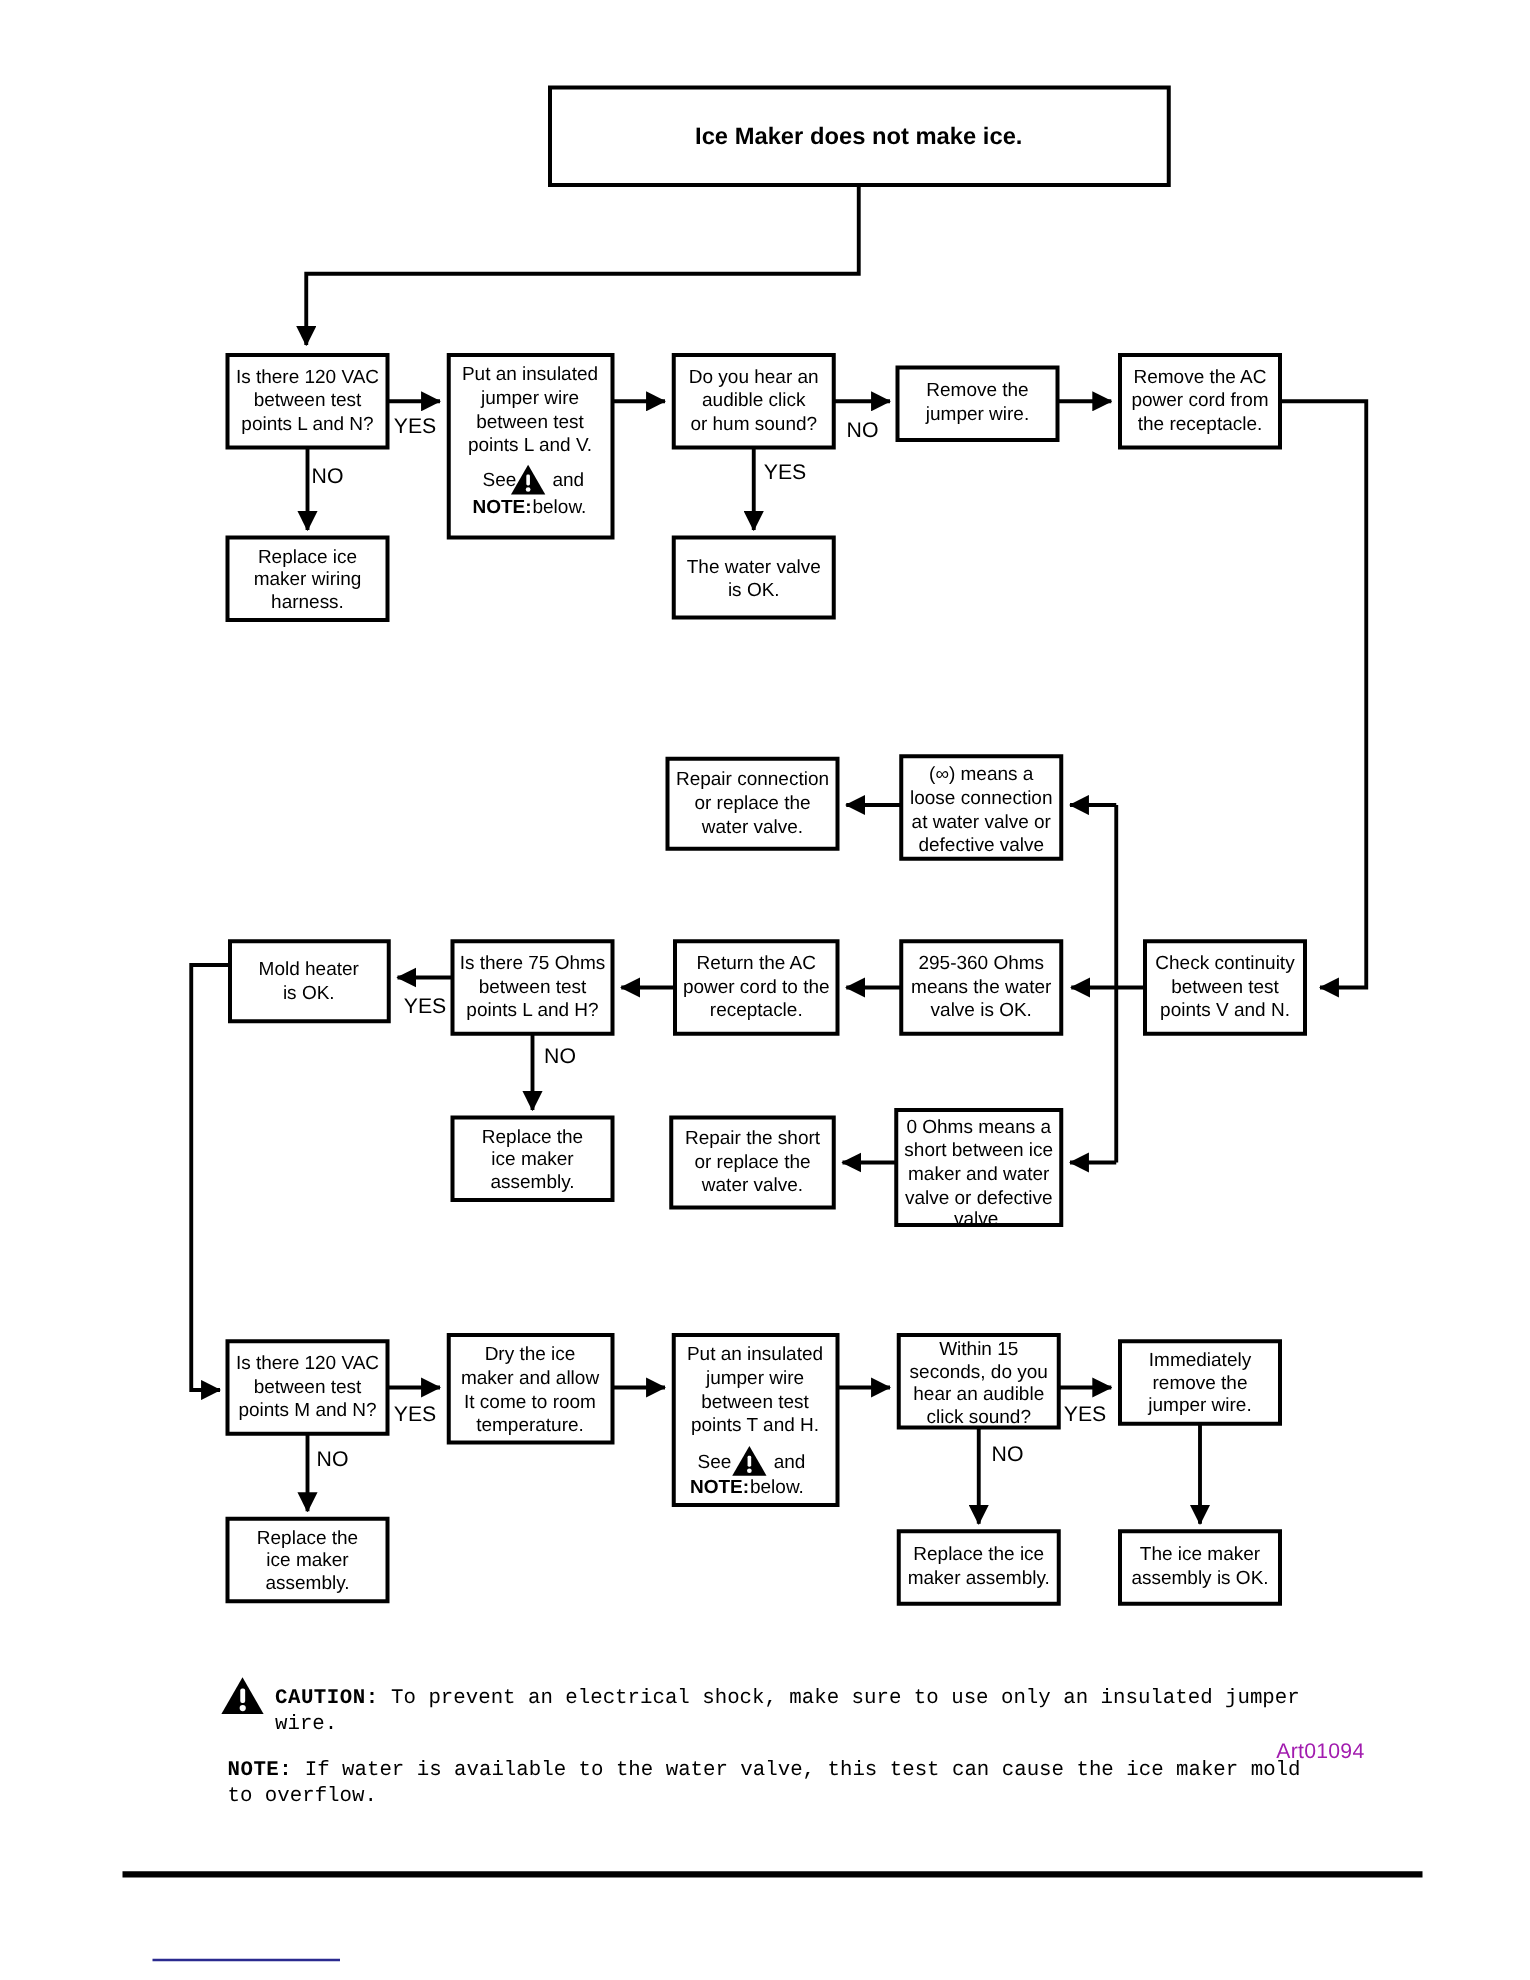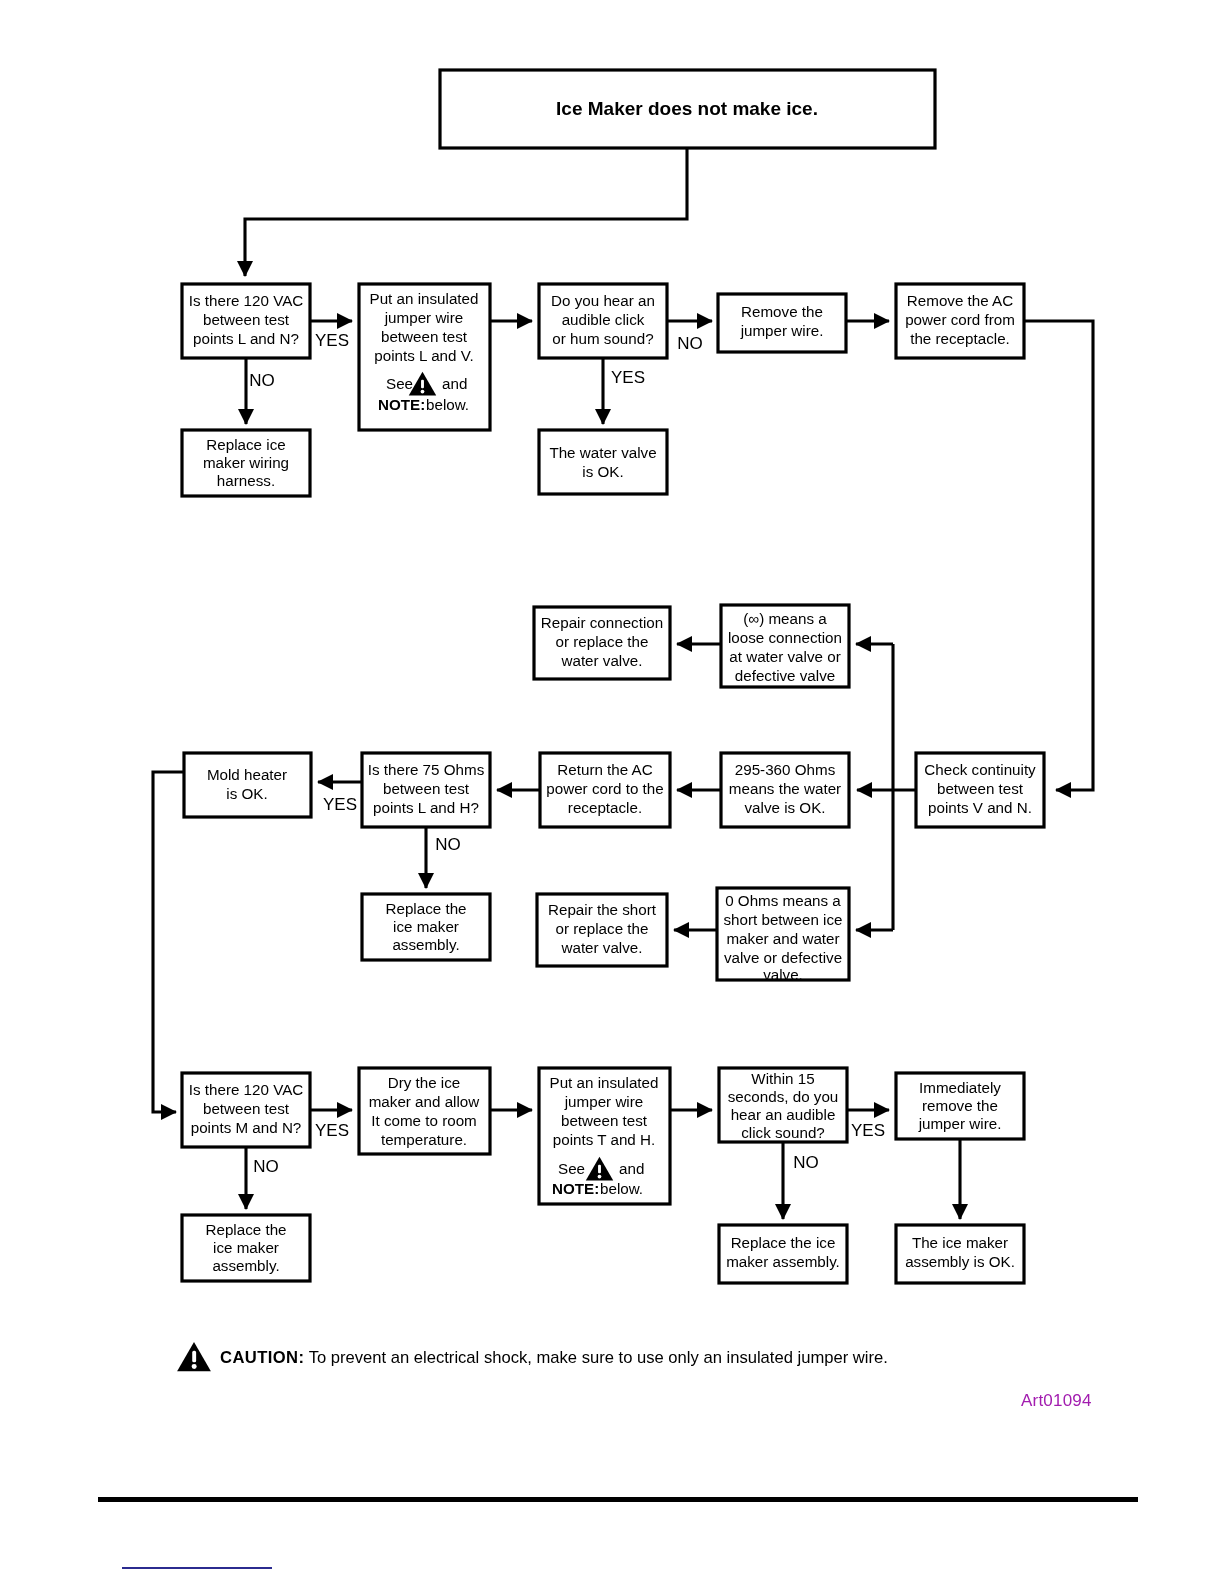--- a/index.html
+++ b/index.html
@@ -98,21 +98,21 @@
     margin-bottom: 17px;
   }
   .tri-icon {
     width: 36px;
     height: 32px;
     flex: 0 0 36px;
     margin-right: 8px;
     margin-top: 1px;
   }
   .legend-text {
-    font-family: Liberation Sans, sans-serif;
+    font-family: Liberation Mono, monospace;
     font-size: 16.6px;
     line-height: 1.25;
     padding-top: 8px;
   }
   .legend-text.note { padding-top: 0; padding-left: 6px; }
   .legend-label {
     font-weight: bold;
     letter-spacing: 0.4px;
   }
   .bottom-stub {
@@ -399,18 +399,24 @@
       <svg class="tri-icon" viewBox="0 0 40 36">
         <path d="M20 1 L39 34 L1 34 Z" fill="#000000"></path>
         <rect x="18" y="11" width="4.4" height="13" rx="1.8" fill="#ffffff"></rect>
         <circle cx="20.2" cy="28.6" r="2.8" fill="#ffffff"></circle>
       </svg>
       <div class="legend-text">
         <span class="legend-label">CAUTION:</span>
         <span>To prevent an electrical shock, make sure to use only an insulated jumper wire.</span>
       </div>
     </div>
+    <div class="legend-row">
+      <div class="legend-text note">
+        <span class="legend-label">NOTE:</span>
+        <span>If water is available to the water valve, this test can cause the ice maker mold to overflow.</span>
+      </div>
+    </div>
   </div>
 
   <div class="art-code">Art01094</div>
   <div class="footer-line"></div>
   <div class="bottom-stub"></div>
 </div>
 
 </body></html>

